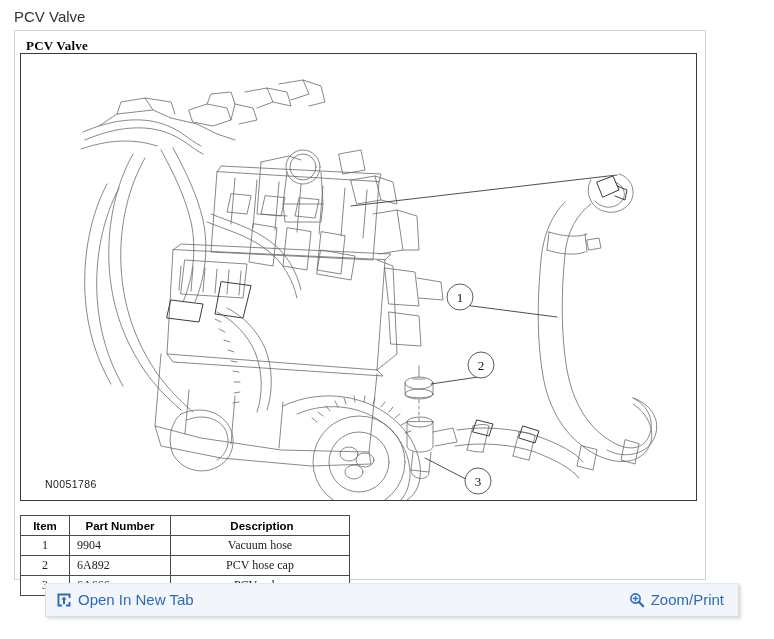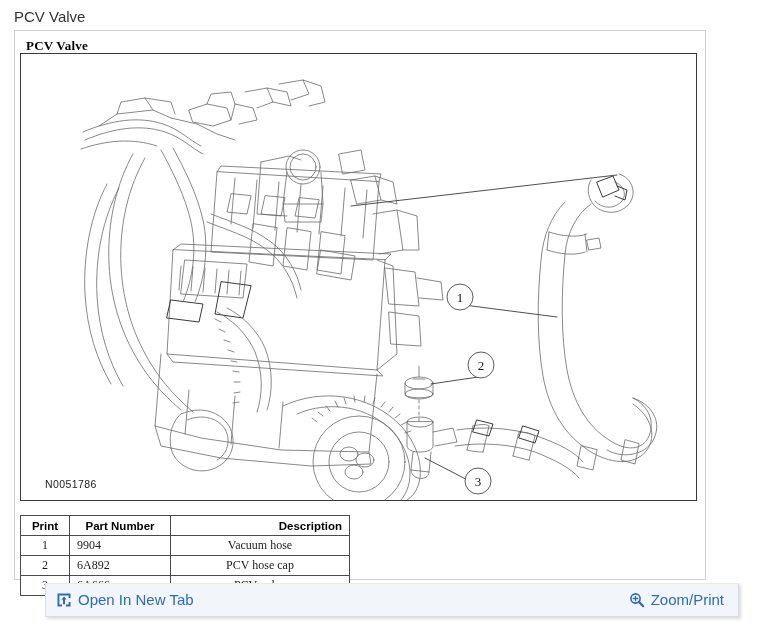--- a/index.html
+++ b/index.html
@@ -97,21 +97,21 @@
   }
   .parts-table th {
     font-family: "Liberation Sans", sans-serif;
     font-weight: bold;
     font-size: 11.5px;
     color: #000000;
     padding: 0 7px;
     text-align: center;
     white-space: nowrap;
   }
-  .parts-table th.th-desc { text-align: right; padding-left: 11px; }
+  .parts-table th.th-desc { text-align: center; padding-left: 11px; }
   .parts-table td {
     font-family: "Liberation Serif", serif;
     font-size: 12px;
     color: #1a1a1a;
     padding: 0 7px;
   }
   .col-item    { width: 34px;  text-align: center; }
   .col-part    { width: 86px;  text-align: left; }
   .col-desc    { width: 160px; text-align: center; }
 
@@ -346,21 +346,21 @@
         <text x="457" y="432" text-anchor="middle" font-family="Liberation Serif, serif" font-size="13" fill="#111111">3</text>
       </g>
     </svg>
 
     <div class="fig-id">N0051786</div>
   </div>
 
   <table class="parts-table">
     <thead>
       <tr>
-        <th class="col-item">Print</th>
+        <th class="col-item">Item</th>
         <th class="col-part">Part Number</th>
         <th class="col-desc th-desc">Description</th>
       </tr>
     </thead>
     <tbody>
       <tr>
         <td class="col-item">1</td>
         <td class="col-part">9904</td>
         <td class="col-desc">Vacuum hose</td>
       </tr>

